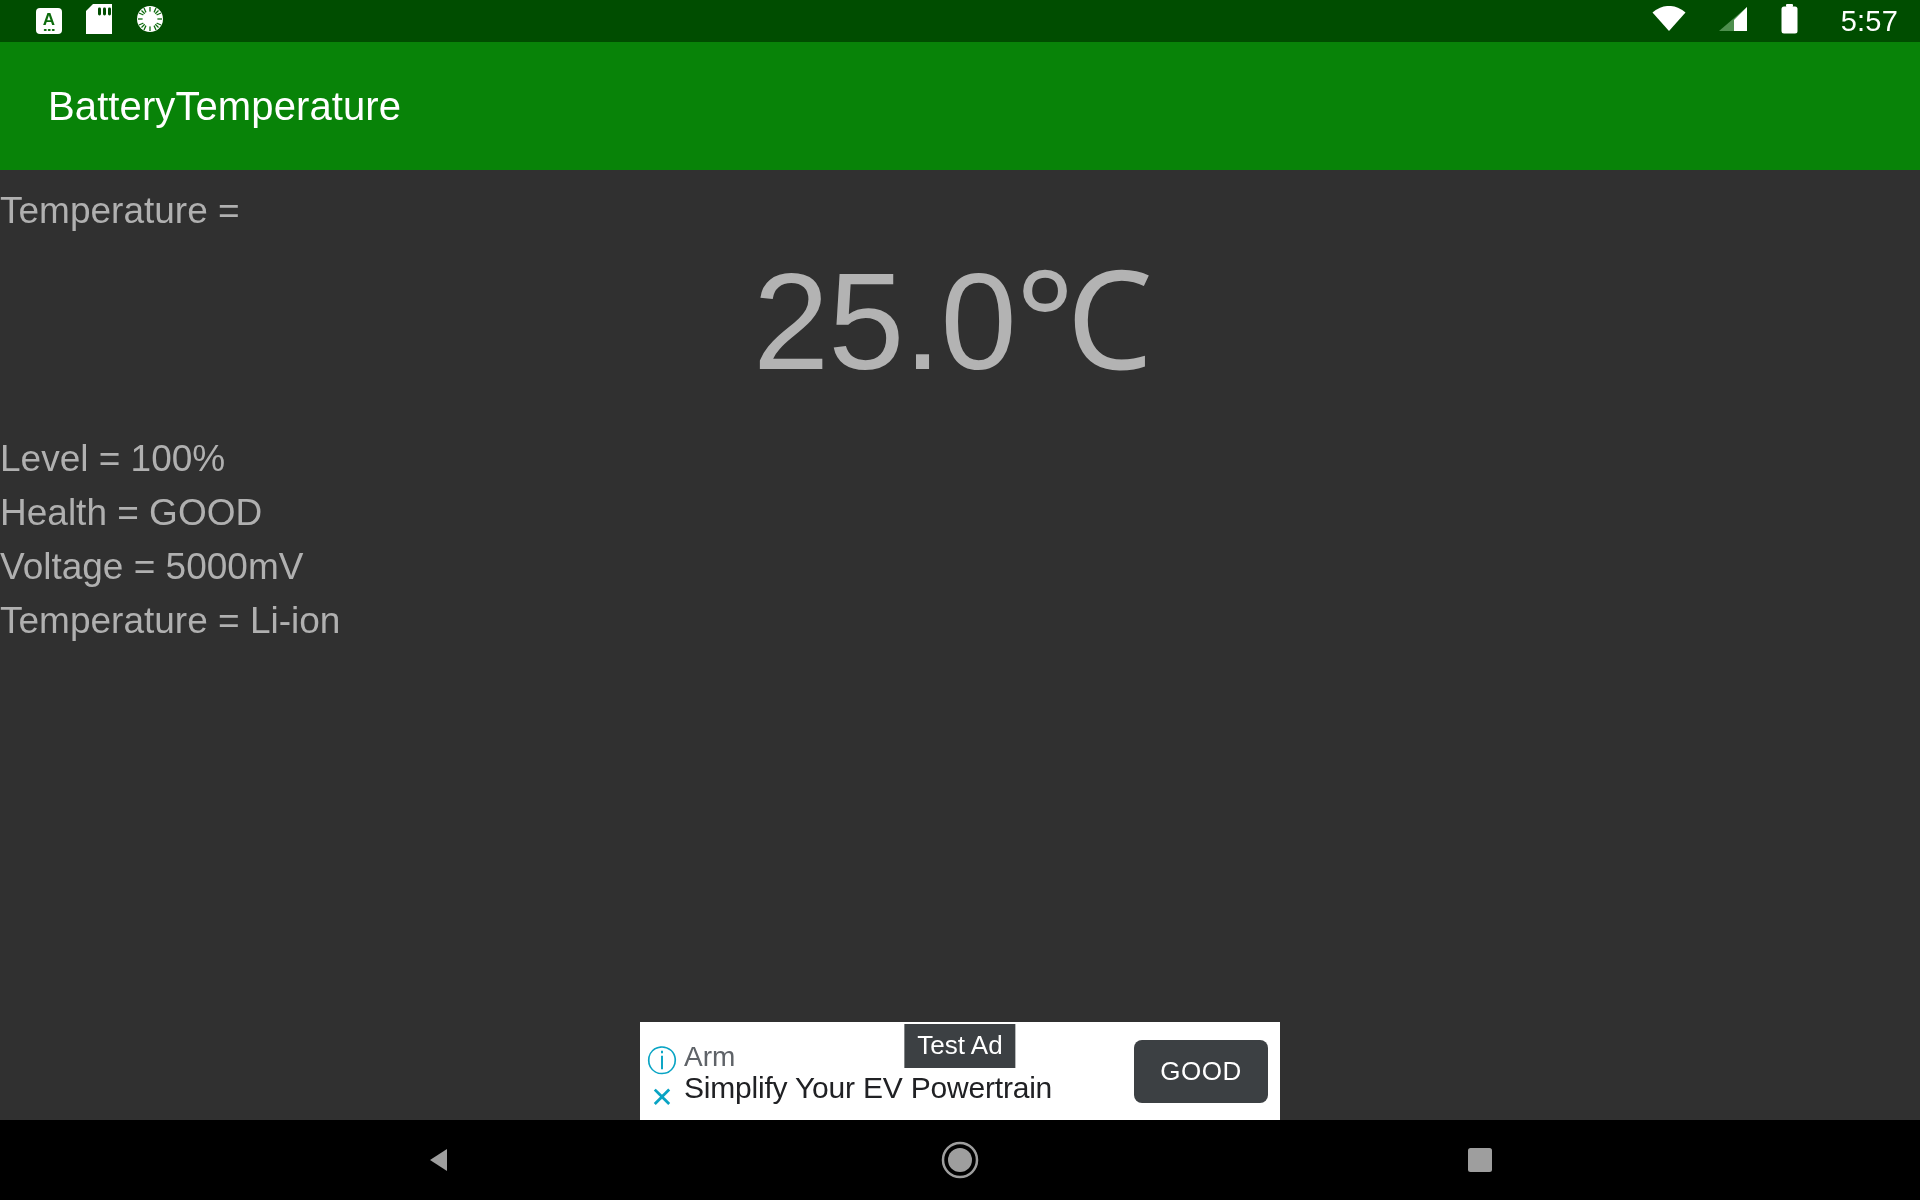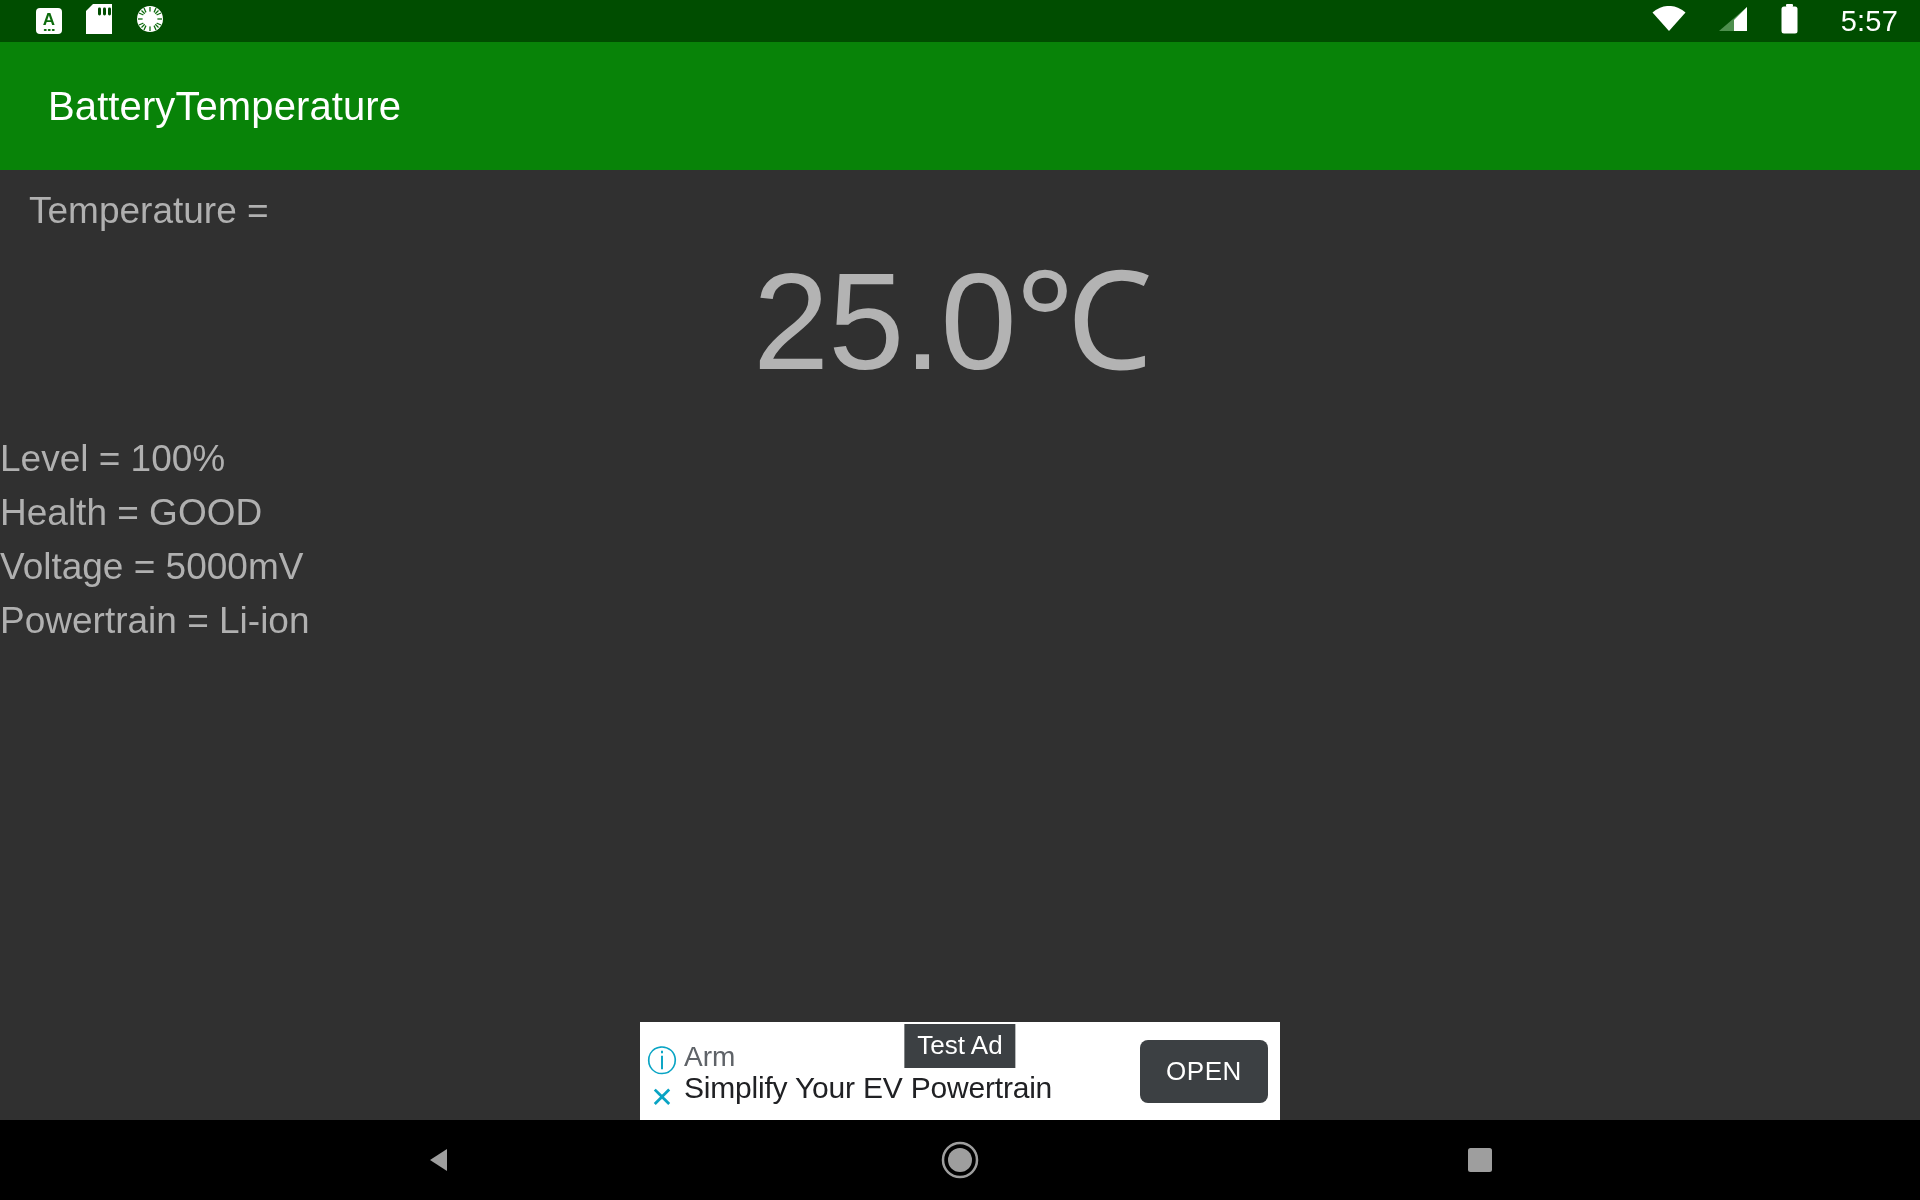--- a/index.html
+++ b/index.html
@@ -69,21 +69,20 @@
     flex:1 1 auto;
     background:#303030;
     overflow:hidden;
   }
   .label-text {
     color:#b0b0b0;
     font-size:37px;
     font-weight:400;
     line-height:1.0;
     white-space:nowrap;
-    padding-left:29px;
   }
   #temp-label {
     position:absolute;
     left:0; top:22px;
   }
   #temp-value {
     position:absolute;
     left:0; right:16px; top:75px;
     text-align:center;
     color:#b3b3b3;
@@ -266,36 +265,36 @@
   <div id="content">
 
     <div id="temp-label" class="label-text">Temperature =</div>
 
     <div id="temp-value">25.0℃</div>
 
     <div id="battery-details">
       <div class="detail-row">Level = 100%</div>
       <div class="detail-row">Health = GOOD</div>
       <div class="detail-row">Voltage = 5000mV</div>
-      <div class="detail-row">Powertrain = Li-ion</div>
+      <div class="detail-row">Temperature = Li-ion</div>
     </div>
 
     <div id="ad-banner">
 
       <div id="ad-side-icons">
         <span class="ad-icon-info">ⓘ</span>
         <span class="ad-icon-close">✕</span>
       </div>
 
       <div id="ad-text-block">
         <span id="ad-advertiser">Arm</span>
         <span id="ad-headline">Simplify Your EV Powertrain</span>
       </div>
 
-      <button id="ad-open-button">OPEN</button>
+      <button id="ad-open-button">GOOD</button>
 
       <div id="ad-test-badge">Test Ad</div>
     </div>
 
   </div>
 
   <div id="nav-bar">
 
     <div class="nav-btn">
       <svg width="34" height="34" viewBox="0 0 34 34">

